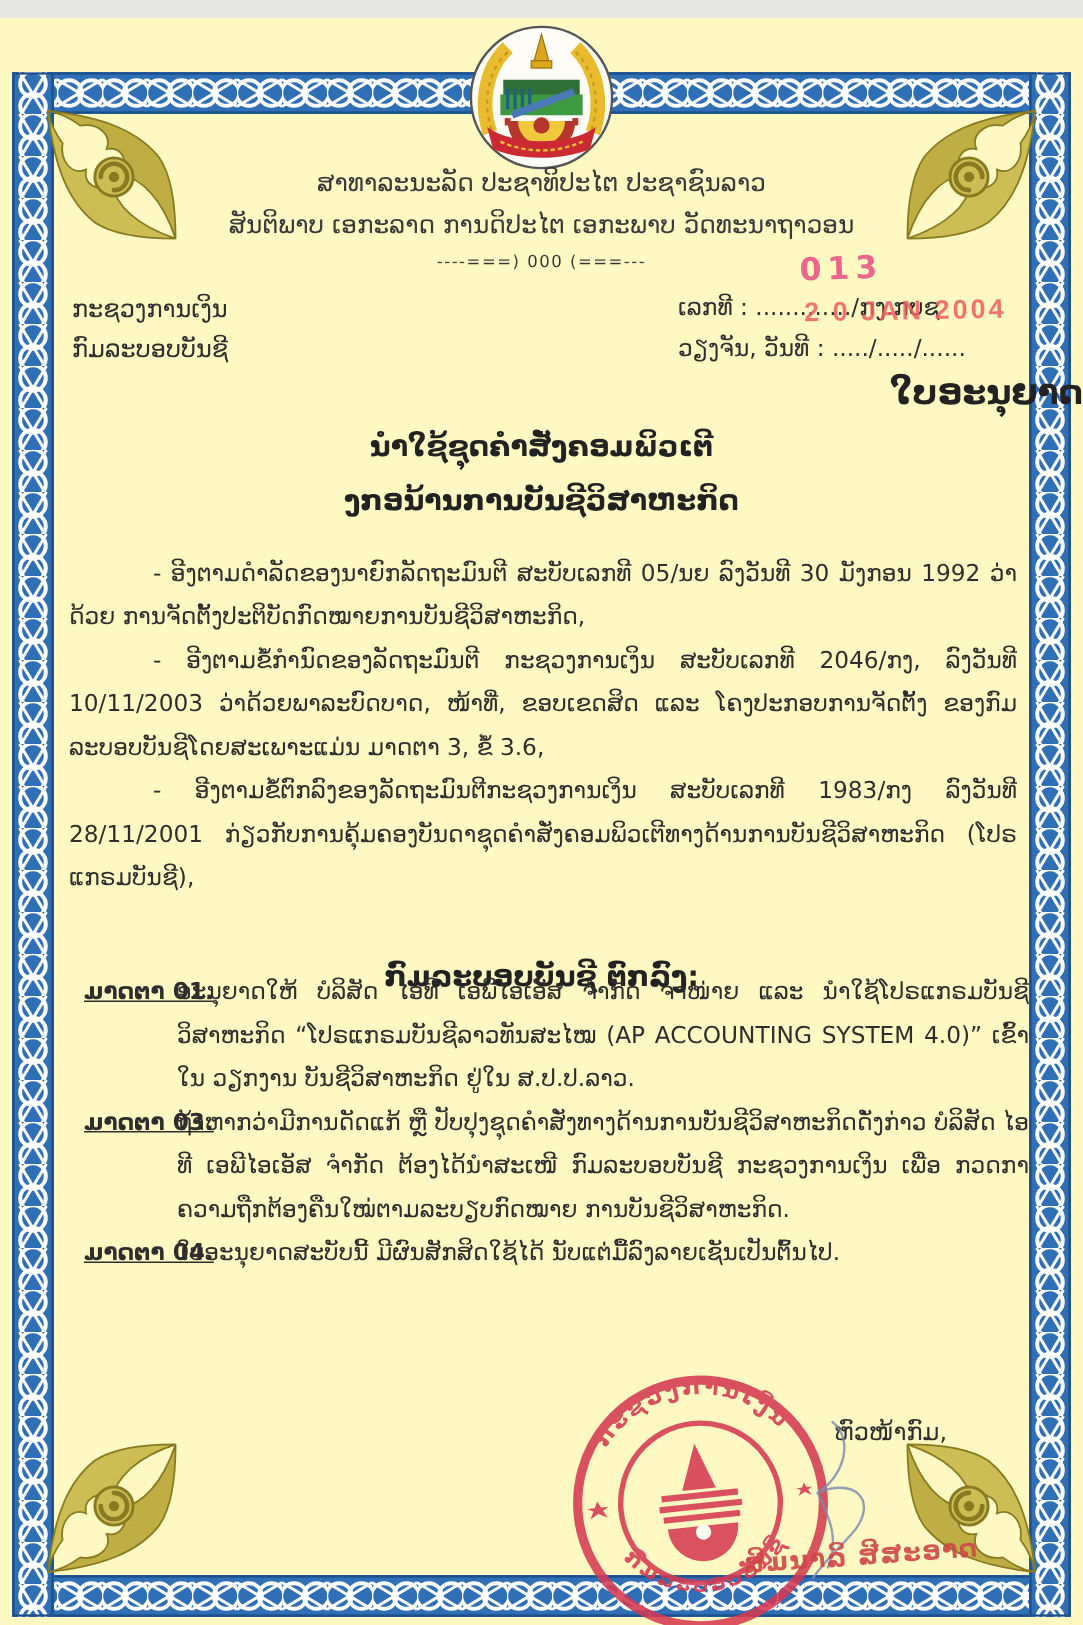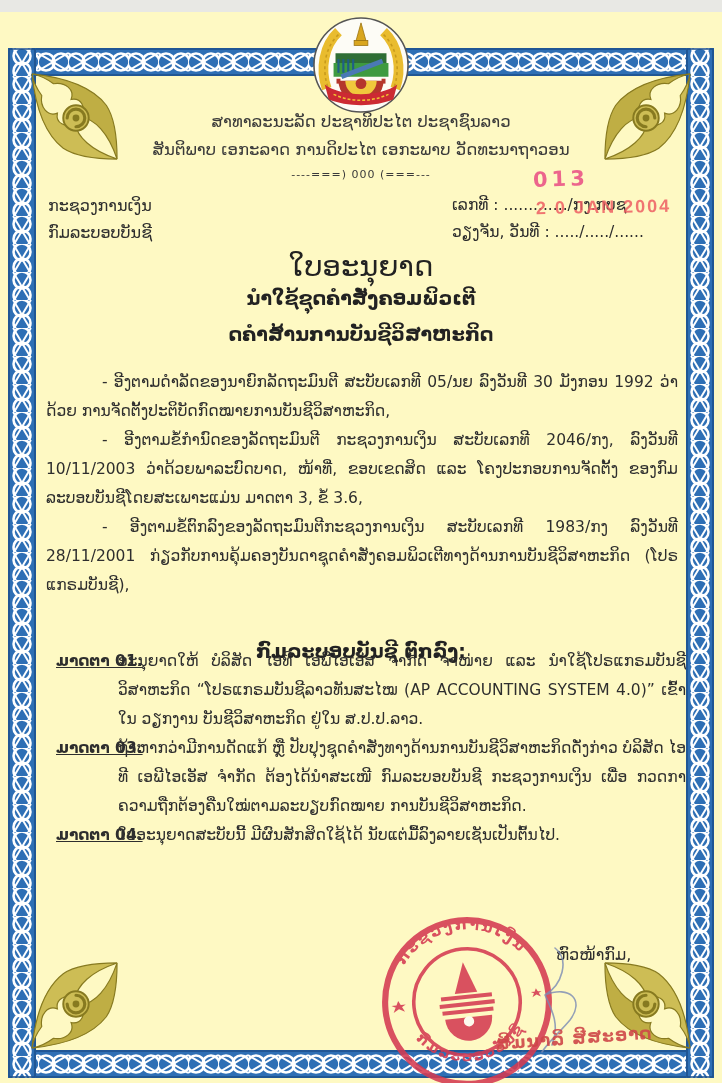--- a/index.html
+++ b/index.html
@@ -21,21 +21,21 @@
   .center{left:0;width:722px;text-align:center;}
   .h-line{font-size:16.5px;color:#3a3a3a;}
   .divider{font-size:11px;letter-spacing:1px;color:#3a3a3a;}
 
   .lh-left{left:48px;top:180px;font-size:16px;line-height:27px;}
   .lh-right{left:452px;top:180px;font-size:15.5px;line-height:27px;}
 
   .stamp-number{left:533px;top:155px;font-size:21px;font-weight:bold;color:#e8417f;opacity:.8;transform:rotate(-2deg);letter-spacing:4px;z-index:4;}
   .stamp-date{left:536px;top:185px;font-size:18px;font-weight:bold;color:#ee5f63;opacity:.85;letter-spacing:2px;transform:rotate(-1deg);z-index:4;font-family:"Liberation Sans",sans-serif;}
 
-  .title1{top:237px;font-size:29px;font-weight:normal;color:#222;}
+  .title1{top:237px;font-size:23px;font-weight:bold;color:#222;text-align:right;}
   .title2{top:275px;font-size:19px;font-weight:bold;color:#222;}
   .title3{top:311px;font-size:19px;font-weight:bold;color:#222;}
 
   .preamble{left:46px;top:356px;width:632px;height:238px;overflow:hidden;font-size:15.5px;line-height:29px;text-align:justify;}
   .preamble p{margin:0;text-indent:56px;}
 
   .decision{top:628px;font-size:19px;font-weight:bold;color:#222;}
 
   .articles{left:40px;top:635px;width:646px;height:302px;overflow:hidden;font-size:15.5px;line-height:29px;}
   .article{position:relative;margin:0;padding-left:78px;text-align:justify;}
@@ -148,21 +148,21 @@
   </div>
   <div class="abs lh-right">
     <div>ເລກທີ : ............./ກງ.ກບຊ</div>
     <div>ວຽງຈັນ, ວັນທີ : ...../...../......</div>
   </div>
   <div class="abs stamp-number">013</div>
   <div class="abs stamp-date">2 0 JAN 2004</div>
 
   <div class="abs center title1">ໃບອະນຸຍາດ</div>
   <div class="abs center title2">ນຳໃຊ້ຊຸດຄຳສັ່ງຄອມພິວເຕີ</div>
-  <div class="abs center title3">ດຄຳສ້ານການບັນຊີວິສາຫະກິດ</div>
+  <div class="abs center title3">ງກອນ້ານການບັນຊີວິສາຫະກິດ</div>
 
   <div class="abs preamble">
     <p>- ອີງຕາມດຳລັດຂອງນາຍົກລັດຖະມົນຕີ ສະບັບເລກທີ 05/ນຍ ລົງວັນທີ 30 ມັງກອນ 1992 ວ່າດ້ວຍ ການຈັດຕັ້ງປະຕິບັດກົດໝາຍການບັນຊີວິສາຫະກິດ,</p>
     <p>- ອີງຕາມຂໍ້ກຳນົດຂອງລັດຖະມົນຕີ ກະຊວງການເງິນ ສະບັບເລກທີ 2046/ກງ, ລົງວັນທີ 10/11/2003 ວ່າດ້ວຍພາລະບົດບາດ, ໜ້າທີ່, ຂອບເຂດສິດ ແລະ ໂຄງປະກອບການຈັດຕັ້ງ ຂອງກົມລະບອບບັນຊີໂດຍສະເພາະແມ່ນ ມາດຕາ 3, ຂໍ້ 3.6,</p>
     <p>- ອີງຕາມຂໍ້ຕົກລົງຂອງລັດຖະມົນຕີກະຊວງການເງິນ ສະບັບເລກທີ 1983/ກງ ລົງວັນທີ 28/11/2001 ກ່ຽວກັບການຄຸ້ມຄອງບັນດາຊຸດຄຳສັ່ງຄອມພິວເຕີທາງດ້ານການບັນຊີວິສາຫະກິດ (ໂປຣແກຣມບັນຊີ),</p>
   </div>
 
   <div class="abs center decision">ກົມລະບອບບັນຊີ ຕົກລົງ:</div>
 
   <div class="abs articles">

